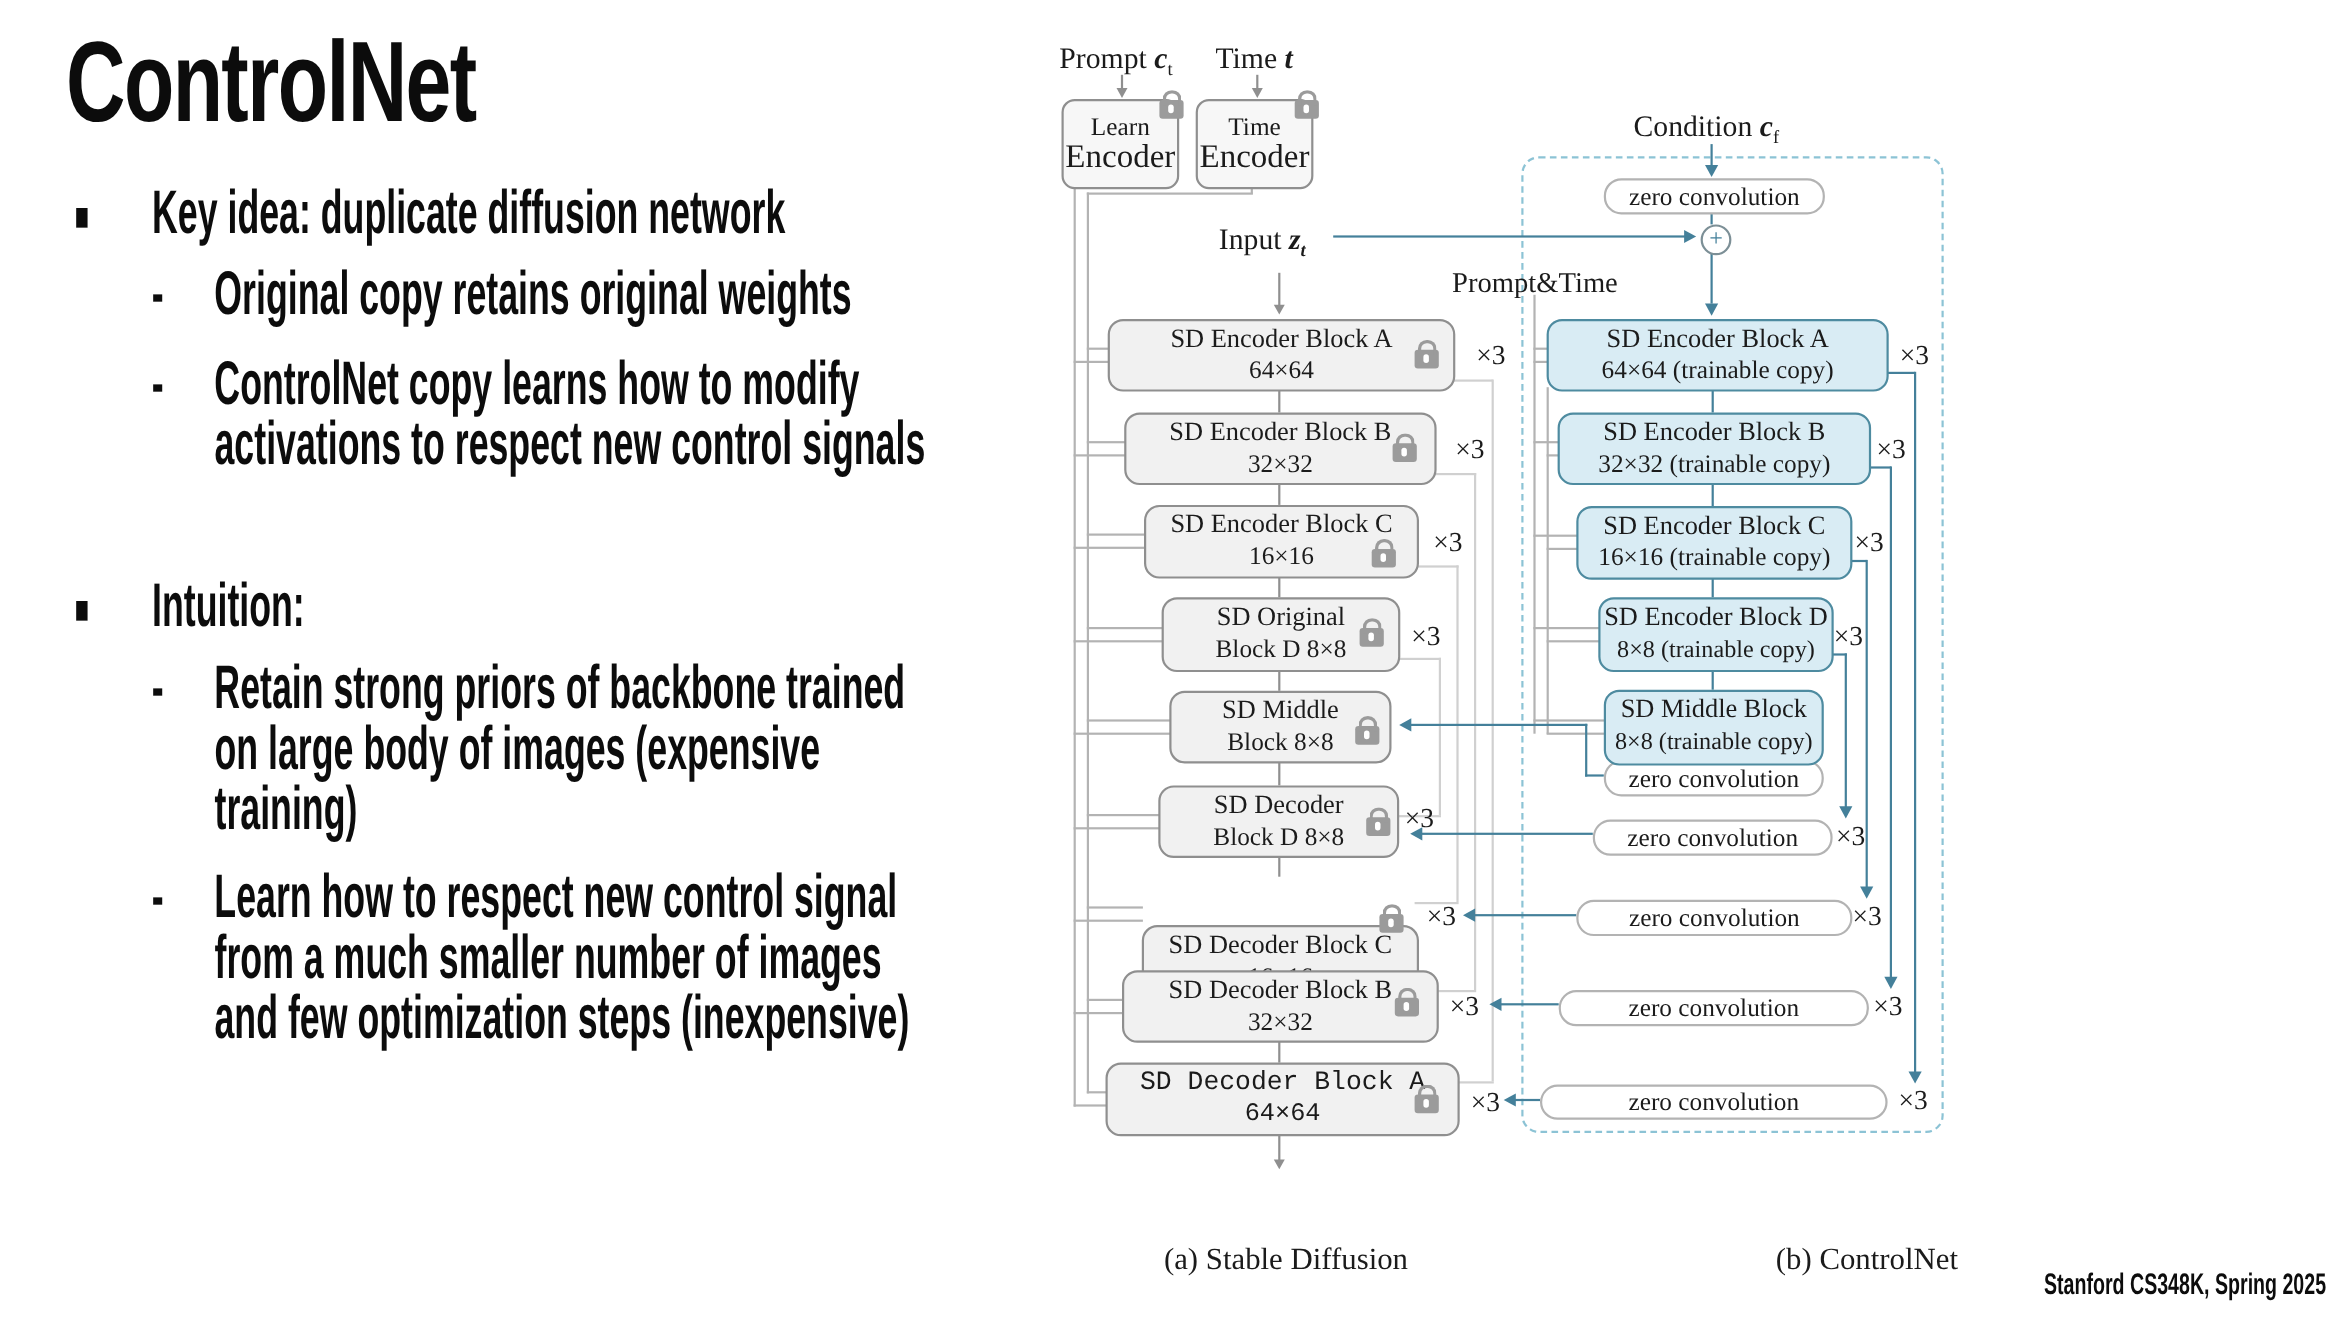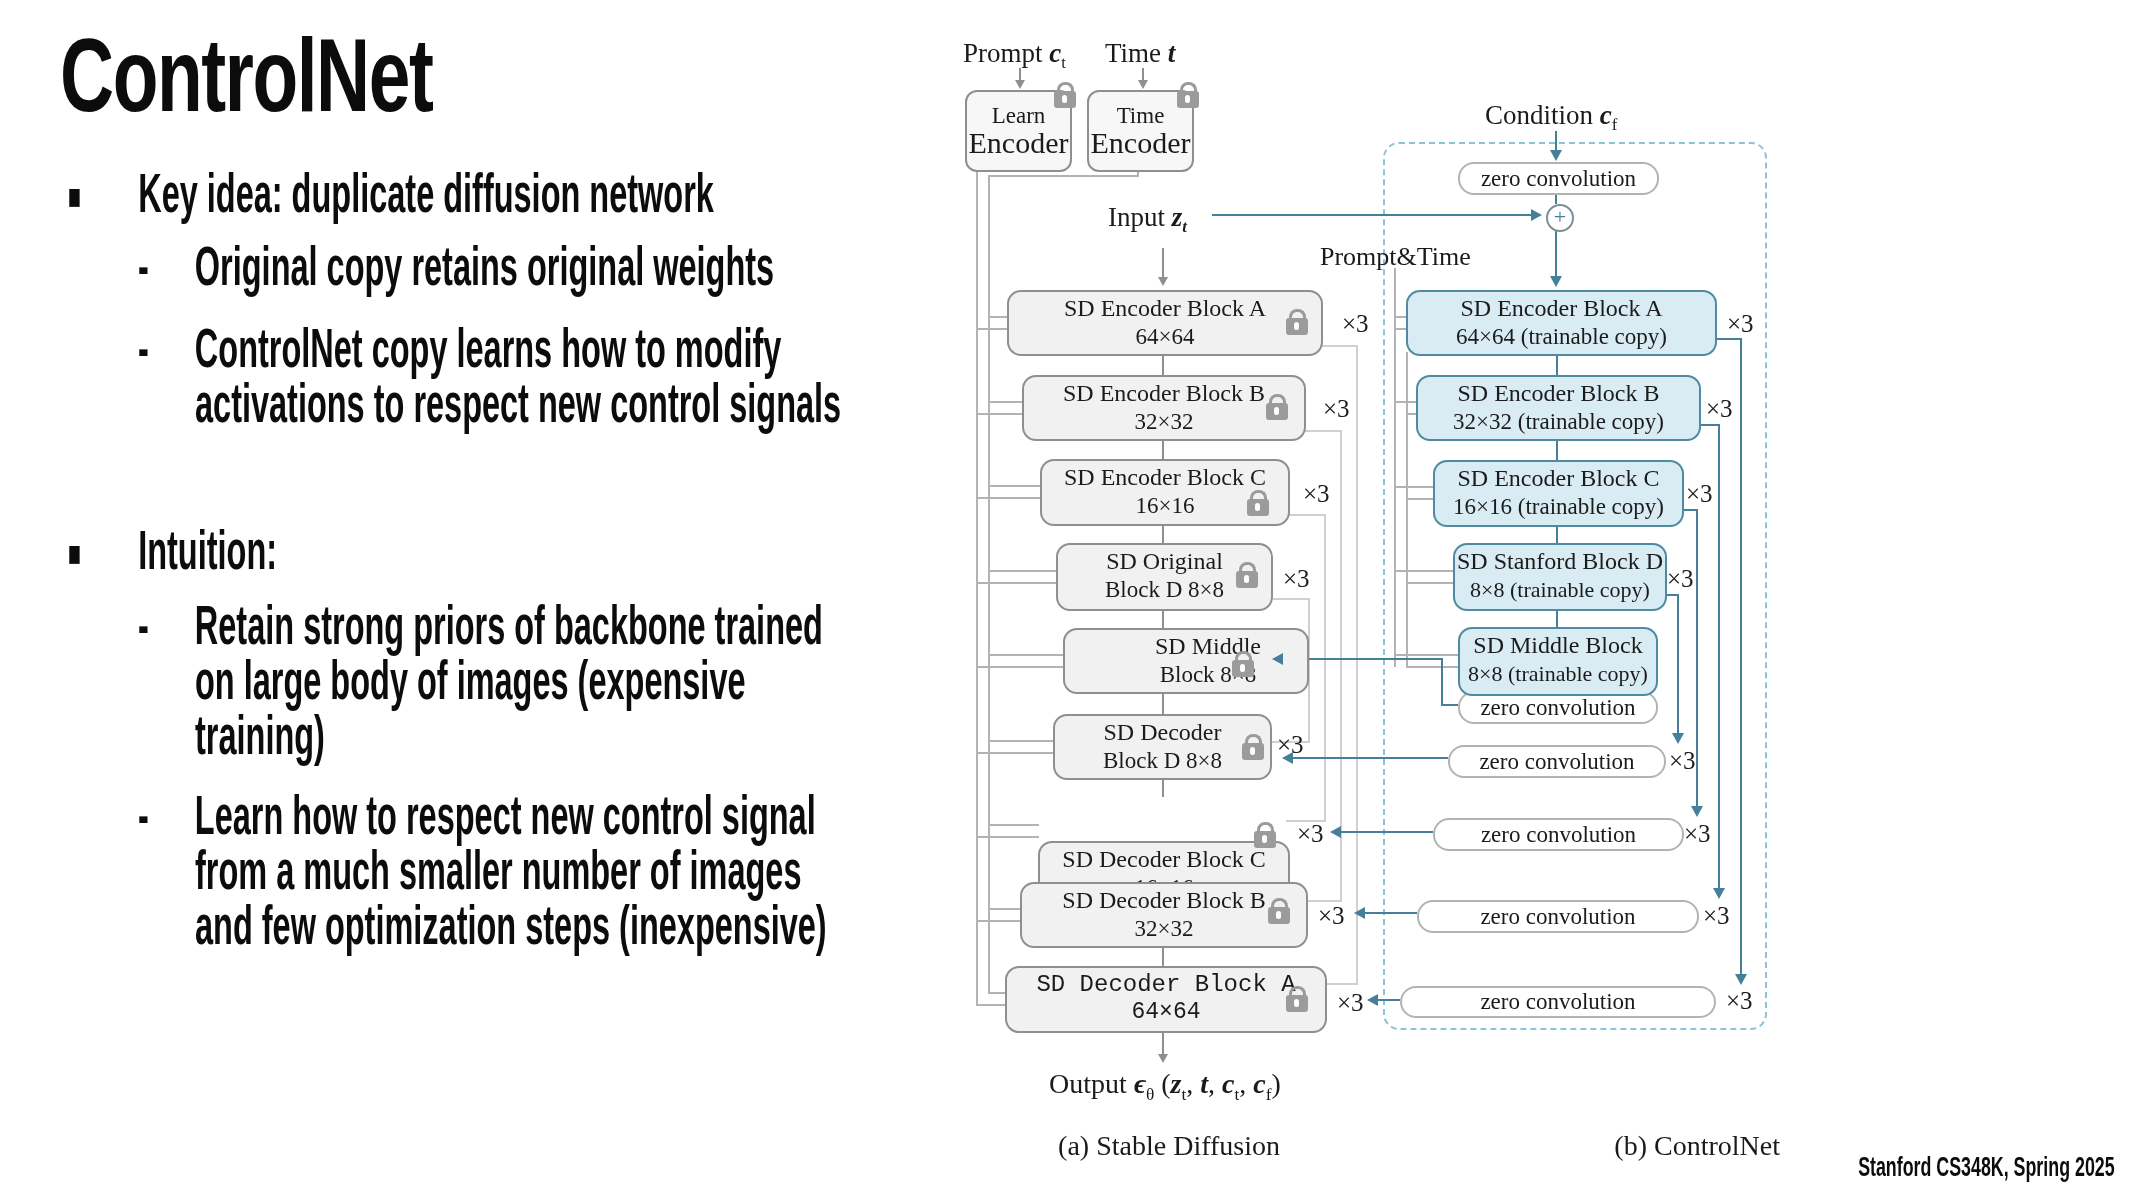--- a/index.html
+++ b/index.html
@@ -174,21 +174,21 @@
   <div class="lock" style="left:1247px;top:499px;"></div>
   <div class="x3" style="left:1303px;top:480px;">×3</div>
 
   <div class="blk blk-gray" style="left:1056px;top:543px;width:213px;height:64px;">
     <div class="l1">SD Original</div>
       <div class="l2">Block D 8×8</div>
   </div>
   <div class="lock" style="left:1236px;top:571px;"></div>
   <div class="x3" style="left:1283px;top:565px;">×3</div>
 
-  <div class="blk blk-gray" style="left:1063px;top:628px;width:198px;height:62px;padding-left:44px;">
+  <div class="blk blk-gray" style="left:1063px;top:628px;width:198px;height:62px;">
     <div class="l1">SD Middle</div>
       <div class="l2">Block 8×8</div>
   </div>
   <div class="lock" style="left:1232px;top:660px;"></div>
 
   <div class="blk blk-gray" style="left:1053px;top:714px;width:215px;height:62px;">
     <div class="l1">SD Decoder</div>
       <div class="l2">Block D 8×8</div>
   </div>
   <div class="lock" style="left:1242px;top:743px;"></div>
@@ -232,21 +232,20 @@
   <div class="hline g3" style="left:1304px;top:900px;width:38px;height:2px;"></div>
   <div class="hline g3" style="left:1286px;top:514px;width:40px;height:2px;"></div>
   <div class="vline g3" style="left:1324px;top:514px;width:2px;height:306px;"></div>
   <div class="hline g3" style="left:1286px;top:820px;width:40px;height:2px;"></div>
   <div class="hline g3" style="left:1269px;top:598px;width:41px;height:2px;"></div>
   <div class="vline g3" style="left:1308px;top:598px;width:2px;height:143px;"></div>
   <div class="hline g3" style="left:1268px;top:741px;width:42px;height:2px;"></div>
 
   <div class="vline g1" style="left:1162px;top:1031px;width:2px;height:24px;"></div>
   <div class="gh-down" style="left:1158px;top:1054px;"></div>
-  <div class="dlabel" style="left:1000px;top:1068px;width:330px;text-align:center;font-size:28px;">Output <b><i>ϵ</i></b><sub>θ</sub> (<b><i>z</i></b><sub>t</sub>, <b><i>t</i></b>, <b><i>c</i></b><sub>t</sub>, <b><i>c</i></b><sub>f</sub>)</div>
   <div class="capt" style="left:1020px;top:1130px;width:260px;">(a) Stable Diffusion</div>
 
   <div class="blk blk-blue" style="left:1406px;top:290px;width:307px;height:62px;">
     <div class="l1">SD Encoder Block A</div>
       <div class="l2">64×64 (trainable copy)</div>
   </div>
   <div class="x3" style="left:1727px;top:310px;">×3</div>
 
   <div class="blk blk-blue" style="left:1416px;top:375px;width:281px;height:62px;">
     <div class="l1">SD Encoder Block B</div>
@@ -254,21 +253,21 @@
   </div>
   <div class="x3" style="left:1706px;top:395px;">×3</div>
 
   <div class="blk blk-blue" style="left:1433px;top:460px;width:247px;height:63px;">
     <div class="l1">SD Encoder Block C</div>
       <div class="l2">16×16 (trainable copy)</div>
   </div>
   <div class="x3" style="left:1686px;top:480px;">×3</div>
 
   <div class="blk blk-blue" style="left:1453px;top:543px;width:210px;height:64px;">
-    <div class="l1">SD Stanford Block D</div>
+    <div class="l1">SD Encoder Block D</div>
       <div class="l2" style="font-size:22px;">8×8 (trainable copy)</div>
   </div>
   <div class="x3" style="left:1667px;top:565px;">×3</div>
 
   <div class="blk blk-blue" style="left:1458px;top:627px;width:196px;height:65px;">
     <div class="l1">SD Middle Block</div>
       <div class="l2" style="font-size:22px;">8×8 (trainable copy)</div>
   </div>
   <div class="pill" style="left:1458px;top:691px;width:196px;height:29px;">zero convolution</div>
 

